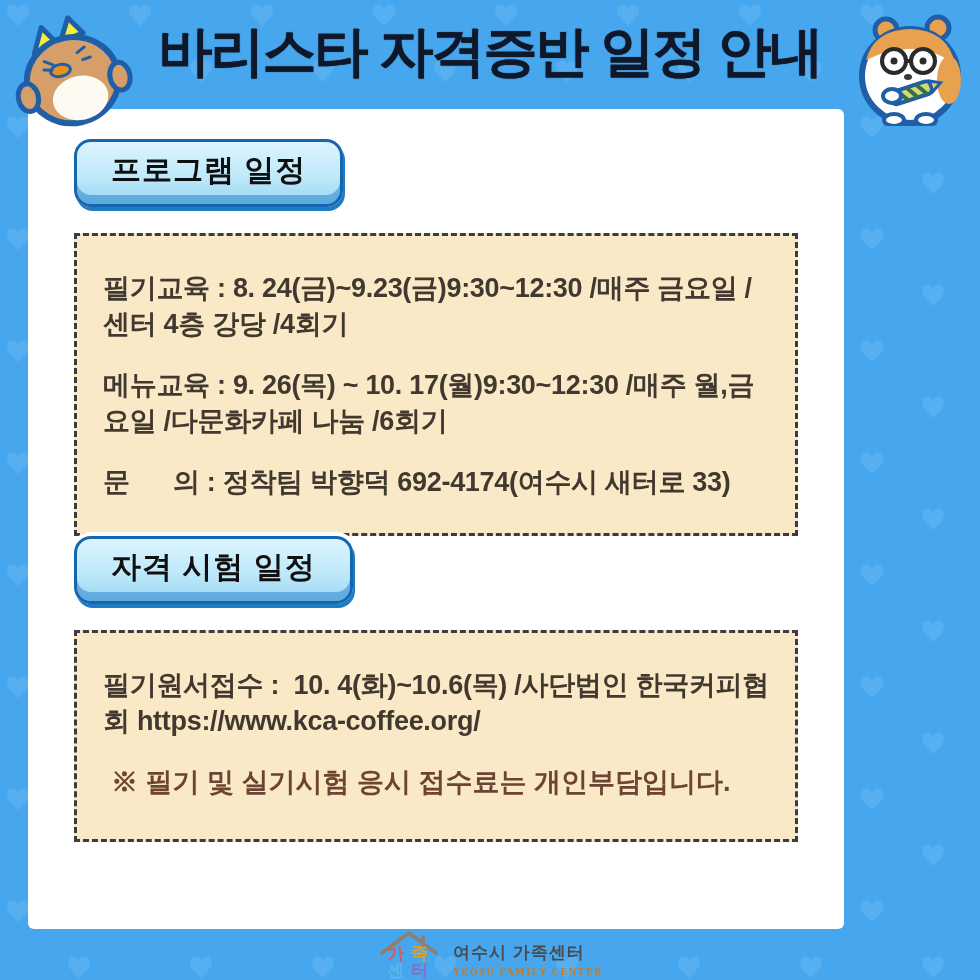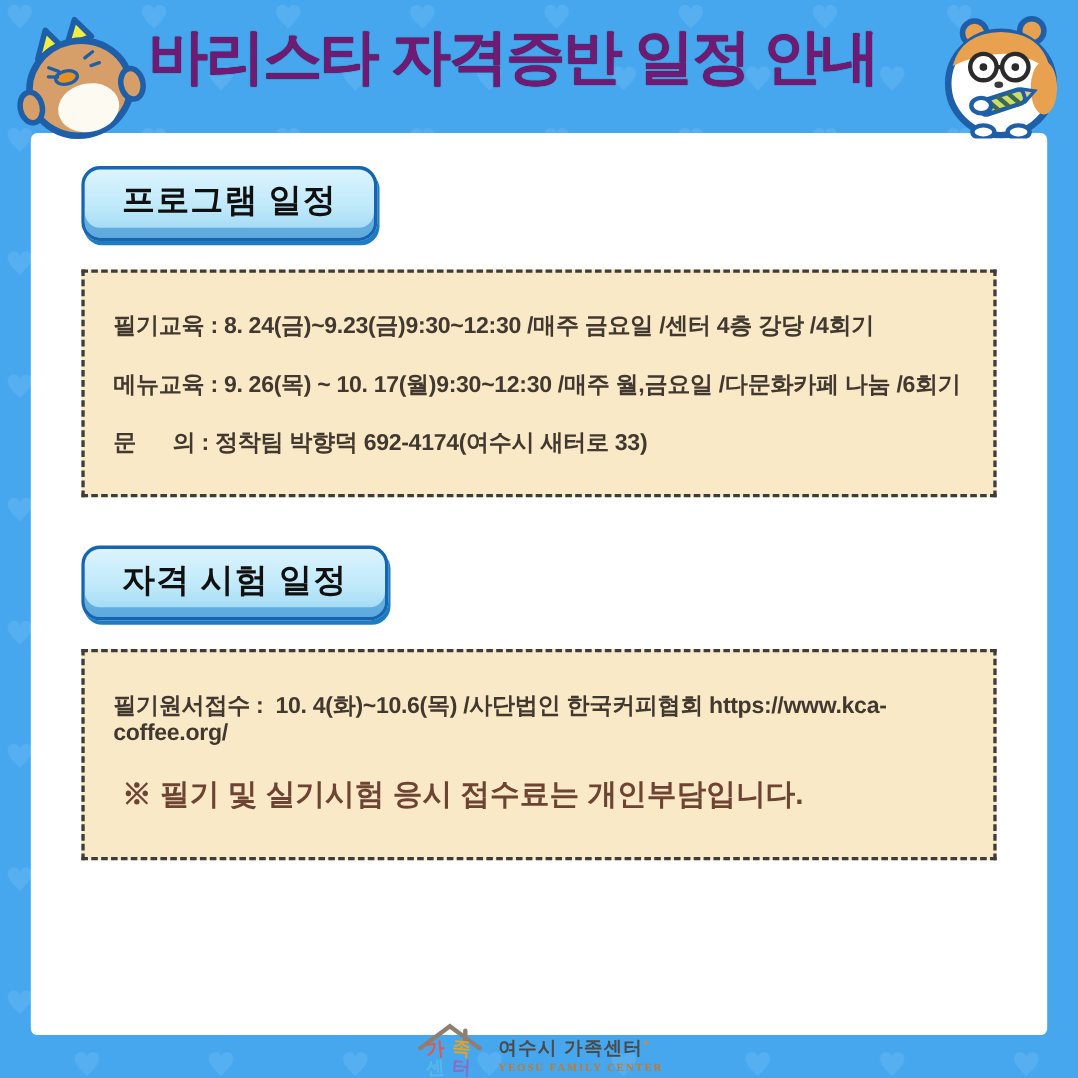--- a/index.html
+++ b/index.html
@@ -7,60 +7,60 @@
   body {
     position:relative; overflow:hidden;
     background:#47a7ee;
     font-family:"Liberation Sans", sans-serif;
   }
   #bg-pattern { position:absolute; inset:0; z-index:0; }
 
   
   .header-title {
     position:absolute; top:16px; left:135px; width:710px; z-index:2;
-    font-size:54px; font-weight:900; color:#701a75;
+    text-align:center; font-size:54px; font-weight:900; color:#0f172a;
     letter-spacing:-2px; text-shadow:0 0 1px #0d0d0d;
   }
   .char { position:absolute; z-index:2; }
   .char-left  { top:6px;  left:8px;  transform:rotate(-12deg); }
   .char-right { top:14px; right:6px; }
 
   
   .card {
-    position:absolute; left:28px; top:121px; width:924px; height:820px;
+    position:absolute; left:28px; top:109px; width:816px; height:820px;
     background:#ffffff; border-radius:6px; z-index:1;
     padding:30px 46px 0 46px;
   }
 
   
   .badge {
     display:inline-block; position:relative;
     background:linear-gradient(180deg,#dcf4fe 0%,#bfe9fa 55%,#9ad6f3 100%);
     border:3px solid #1565b0; border-radius:17px;
     padding:8px 34px 13px 34px;
     font-size:30px; font-weight:800; color:#101010; letter-spacing:1px;
     box-shadow: inset 0 -9px 0 rgba(43,134,204,.55), 2px 4px 0 #1e7dc2, 0 0 0 4px #ffffff;
   }
 
   
   .sched-box {
     border:3px dashed #3c3c3c; background:#fae9c6;
     padding:34px 26px 8px 26px;
   }
   .sched-line {
-    font-size:21px; font-weight:700; color:#413930;
+    font-size:27px; font-weight:700; color:#413930;
     margin-bottom:25px; white-space:pre-wrap; letter-spacing:-0.3px;
   }
   .sched-note {
     font-size:27px; font-weight:700; color:#6d4434;
     margin:0 0 25px 8px; white-space:pre-wrap;
   }
   .badge-row1 { margin-top:0; }
   .box1 { margin-top:26px; }
-  .badge-row2 { margin-top:44px; }
+  .badge-row2 { }
   .box2 { margin-top:26px; padding-bottom:14px; }
 
   
   .footer {
     position:absolute; left:0; top:929px; width:980px; z-index:2;
     display:flex; justify-content:center; align-items:flex-start; gap:12px;
   }
   .logo-mark { position:relative; width:64px; height:60px; }
   .logo-roof { position:absolute; top:0; left:2px; }
   .logo-chars { position:absolute; top:16px; left:10px; width:48px;

